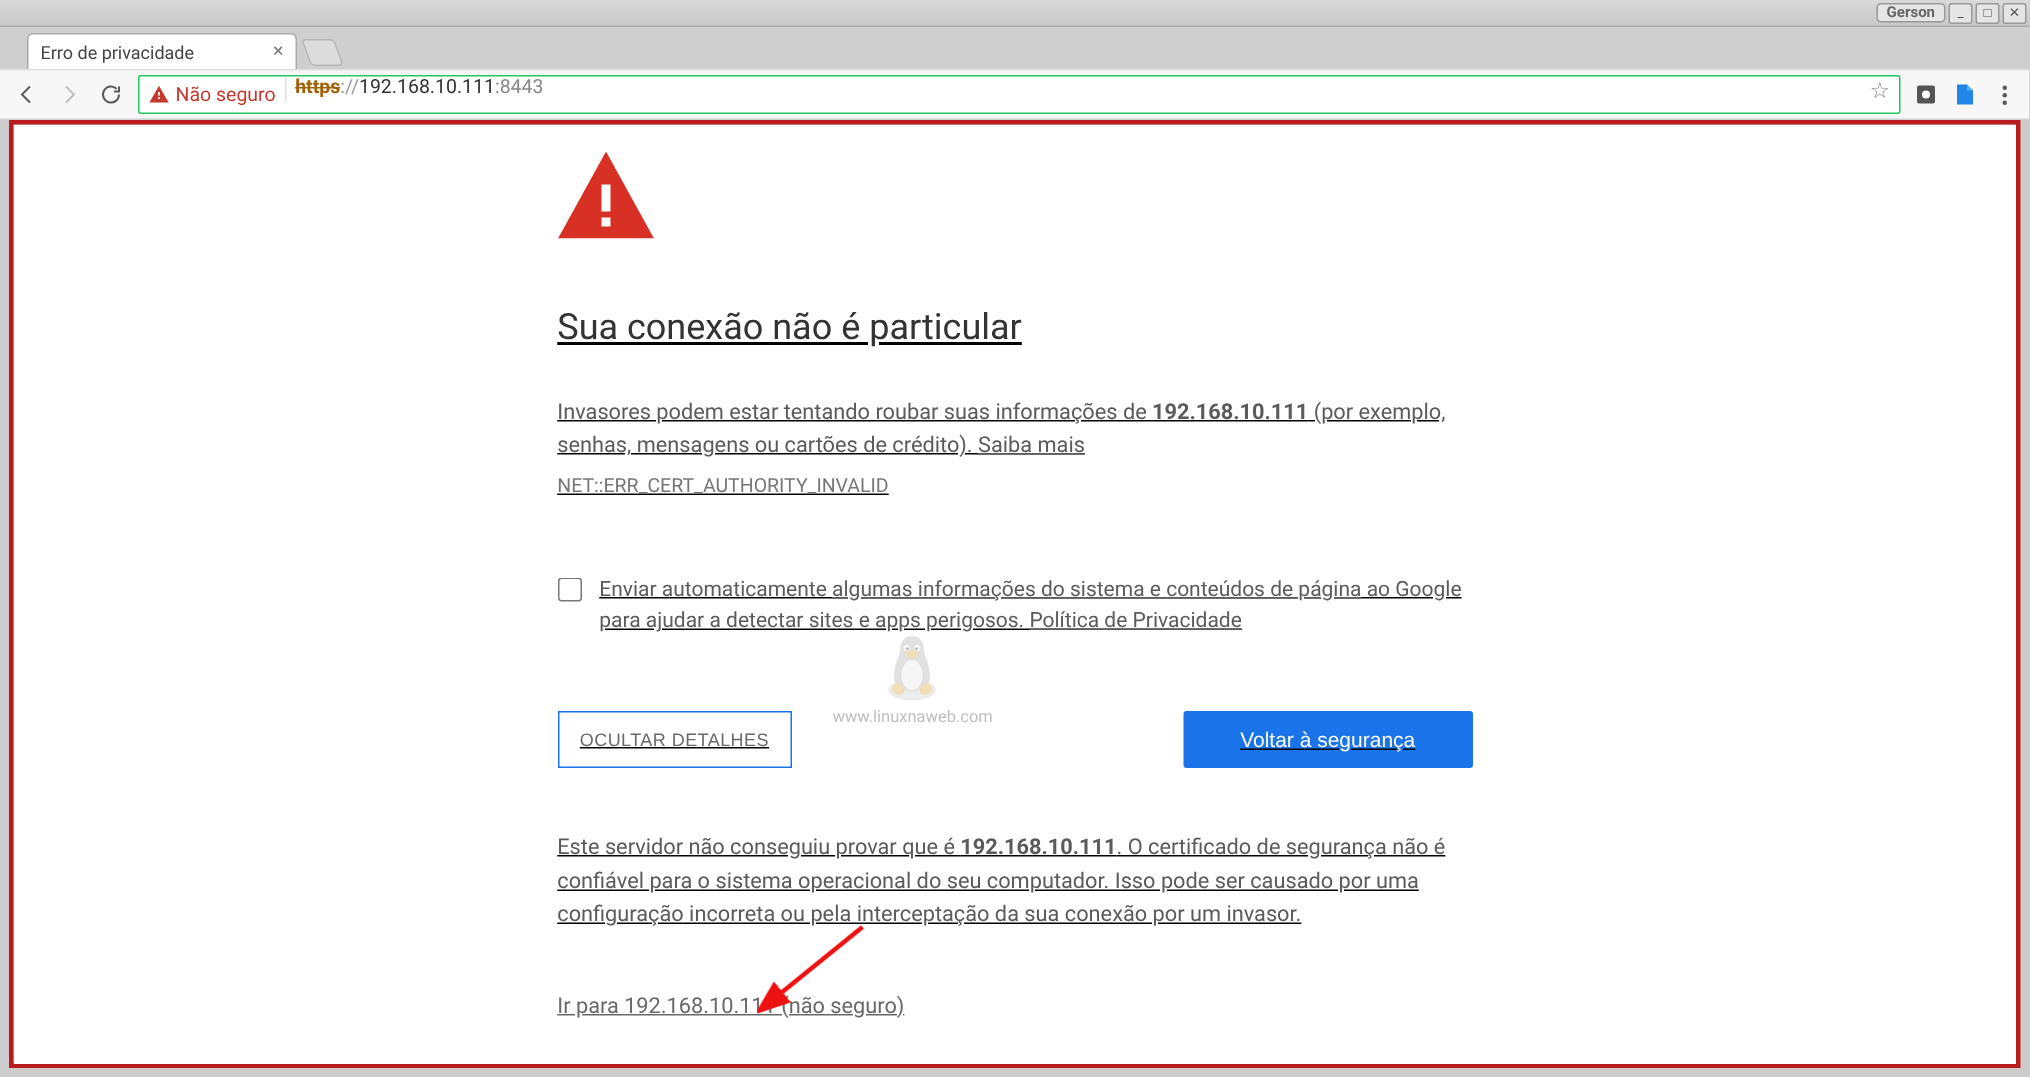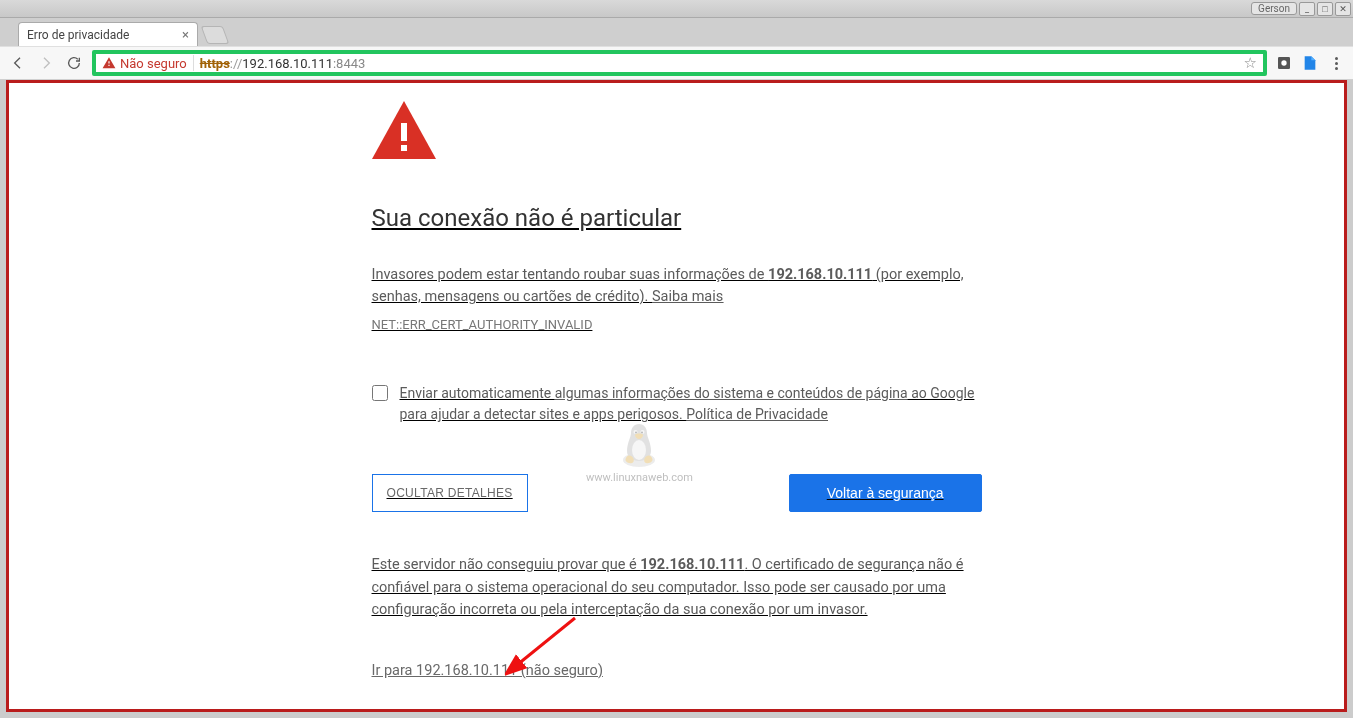--- a/index.html
+++ b/index.html
@@ -24,20 +24,21 @@
     font-size: 10px;
     color: #555;
   }
   .titlebar .user {
     border: 1px solid #999;
     border-radius: 3px;
     padding: 0 6px;
     background: #e5e5e5;
     color: #666;
     font-size: 10px;
+    font-weight: bold;
   }
   .titlebar .winbtn {
     width: 16px; height: 14px;
     border: 1px solid #999;
     background: #e5e5e5;
     display: flex; align-items: center; justify-content: center;
     font-size: 9px; color: #555;
     border-radius: 2px;
   }
   
@@ -91,25 +92,24 @@
   .navbtn {
     width: 20px; height: 20px;
     display: flex; align-items: center; justify-content: center;
     color: #5a5a5a;
     cursor: pointer;
   }
   .navbtn.disabled { color: #bfbfbf; cursor: default; }
   .omnibox {
     flex: 1;
     height: 26px;
-    border: 4px solid #22c55e;
+    border: 1px solid #22c55e;
     border-radius: 2px;
     background: #fff;
     display: flex;
-    align-items: center;
     padding: 0 6px;
     font-size: 13px;
     gap: 6px;
   }
   .url-warn {
     color: #c5392f;
     display: flex;
     align-items: center;
     gap: 4px;
     font-size: 13px;
@@ -217,21 +217,21 @@
   .proceed-link {
     color: #696969;
     text-decoration: underline;
     font-size: 14.5px;
     cursor: pointer;
     display: inline-block;
   }
   
   .watermark {
     position: absolute;
-    left: 586px;
+    left: 555px;
     top: 420px;
     opacity: 0.55;
     text-align: center;
     font-size: 11px;
     color: #8a8a8a;
     pointer-events: none;
   }
   
   .annot-arrow {
     position: absolute;

